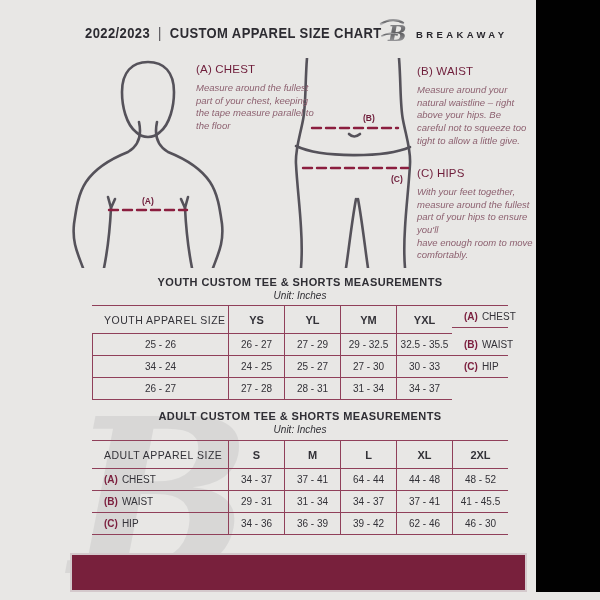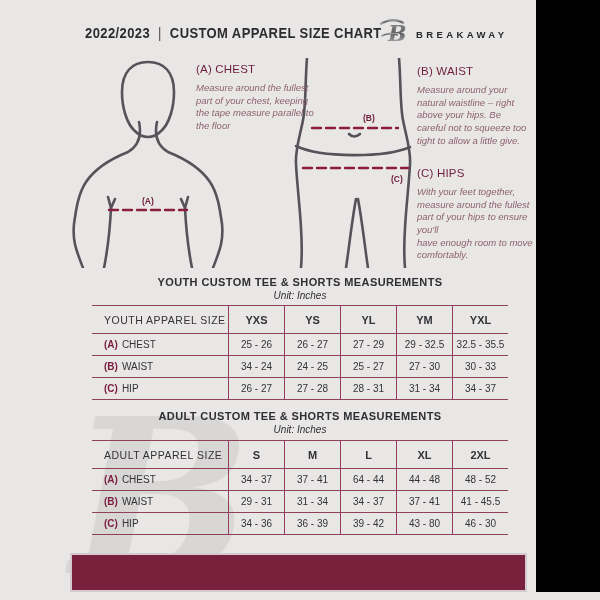--- a/index.html
+++ b/index.html
@@ -119,21 +119,20 @@
     <p>With your feet together, measure around the fullest part of your hips to ensure you'll
 have enough room to move comfortably.</p>
   </div>
 
   <div class="tbl-head" style="top:276px;">
     <div class="tbl-title">YOUTH CUSTOM TEE &amp; SHORTS MEASUREMENTS</div>
     <div class="tbl-unit">Unit: Inches</div>
   </div>
   <div class="size-table" style="top:305px;">
     <div class="cell hdr-row first size-col-hdr">YOUTH APPAREL SIZE</div>
-    <div class="cell hdr-row vline">YXS</div>
     <div class="cell hdr-row vline">YS</div>
     <div class="cell hdr-row vline">YL</div>
     <div class="cell hdr-row vline">YM</div>
     <div class="cell hdr-row vline">YXL</div>
 
     <div class="cell first">
         <span class="pfx">(A)</span>
         <span>CHEST</span>
       </div>
     <div class="cell vline">25 - 26</div>
@@ -195,18 +194,18 @@
     <div class="cell vline">37 - 41</div>
     <div class="cell vline">41 - 45.5</div>
 
     <div class="cell first">
         <span class="pfx">(C)</span>
         <span>HIP</span>
       </div>
     <div class="cell vline">34 - 36</div>
     <div class="cell vline">36 - 39</div>
     <div class="cell vline">39 - 42</div>
-    <div class="cell vline">43 - 80</div>
+    <div class="cell vline">62 - 46</div>
     <div class="cell vline">46 - 30</div>
   </div>
 
   <div class="footer-bar"></div>
 </div>
 
 </body></html>

